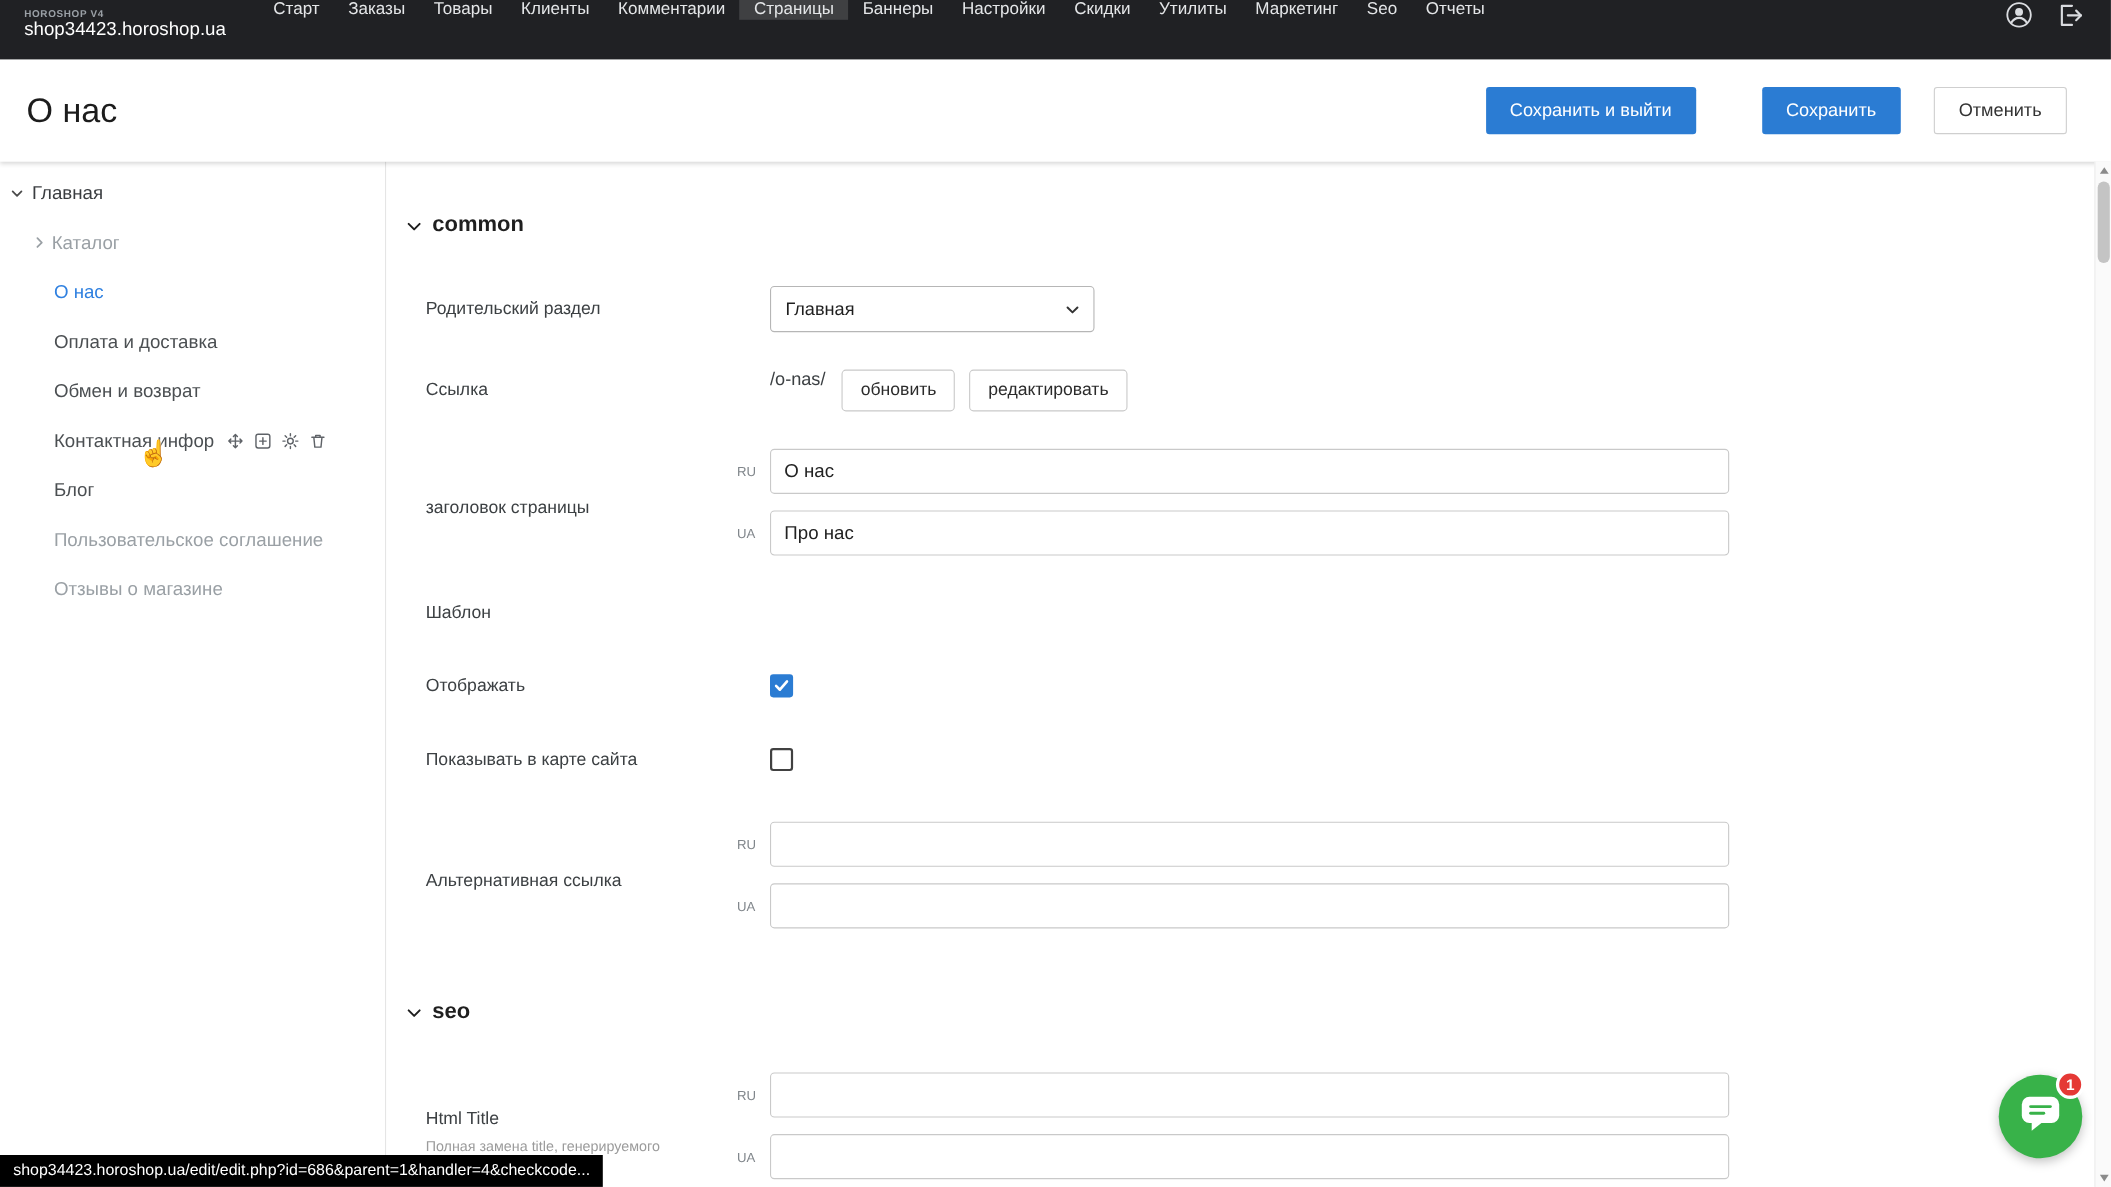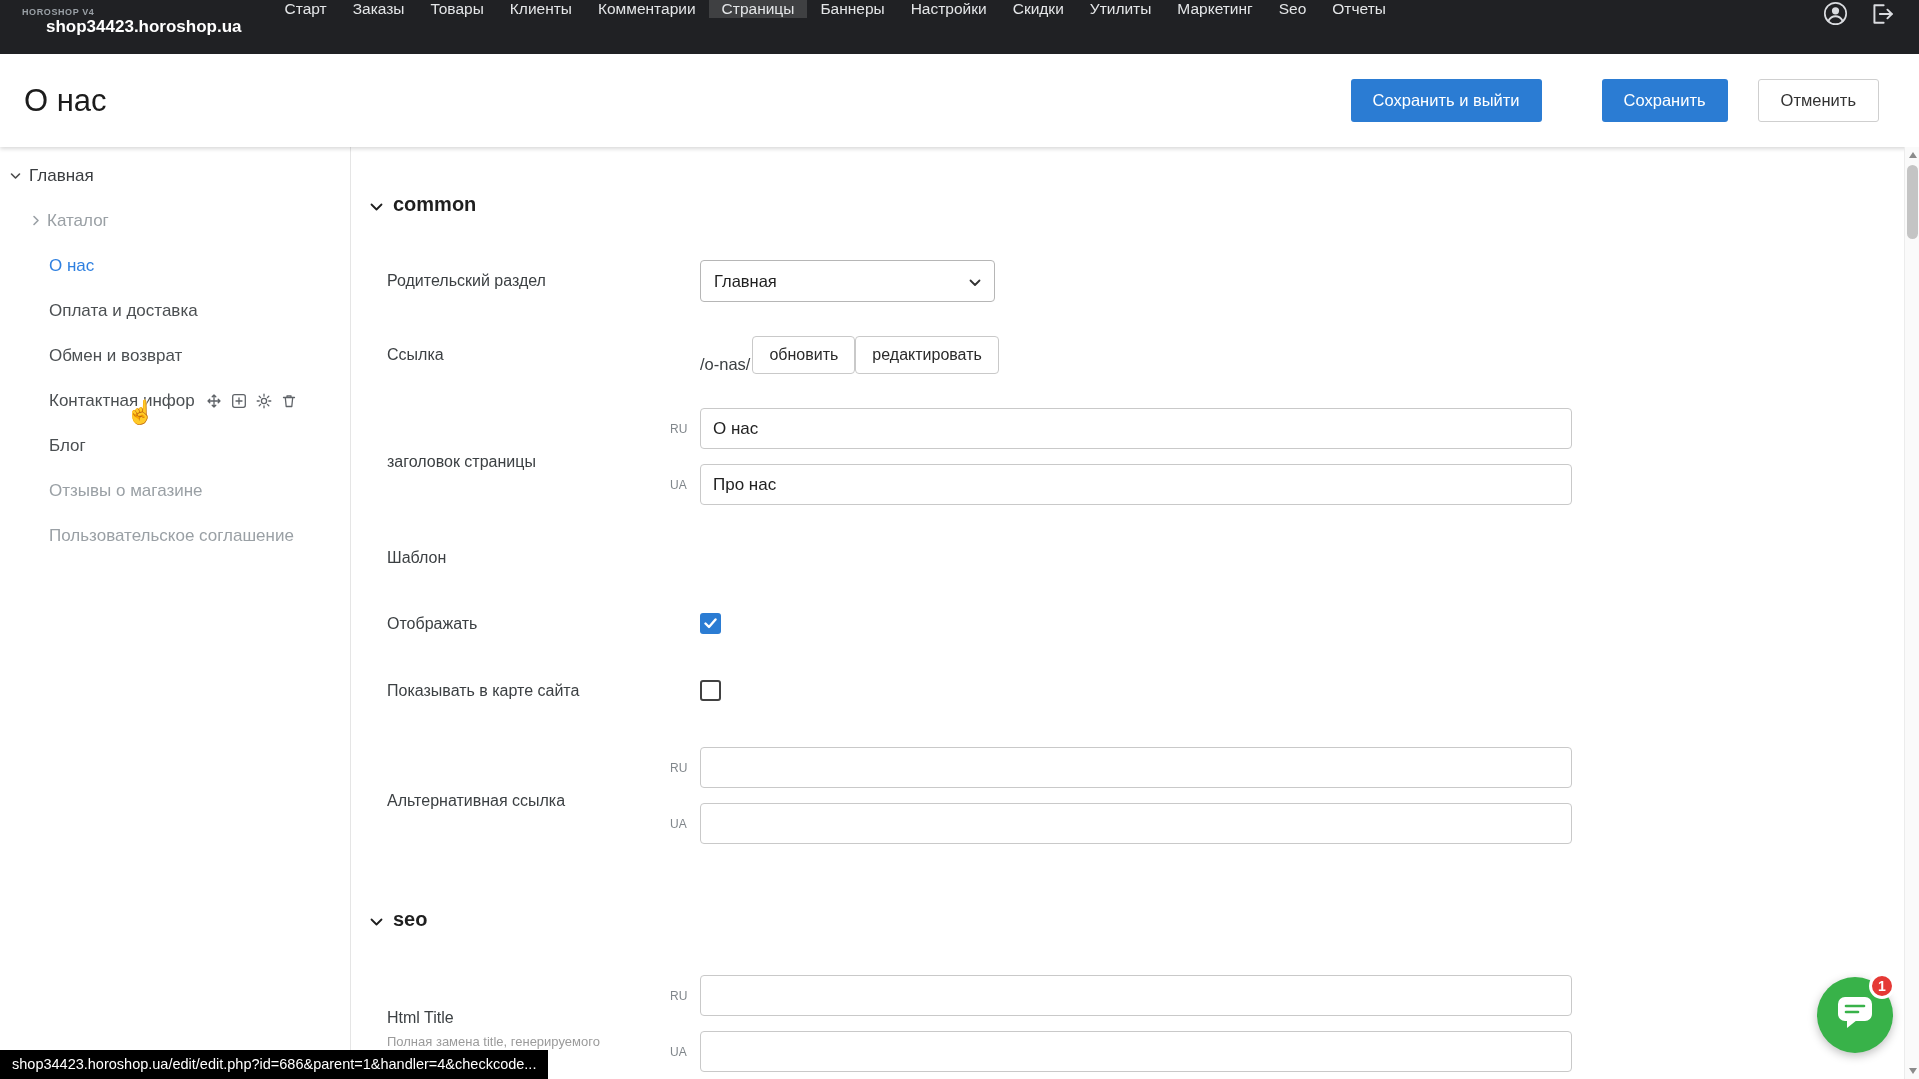--- a/index.html
+++ b/index.html
@@ -9,21 +9,21 @@
     background:#fff; font-family:"Liberation Sans", sans-serif; color:#222;
   }
 
   
   .topbar {
     height:54px; background:var(--topbar-bg,#202124); display:flex;
     align-items:flex-start; color:#e8eaed; position:relative; z-index:20;
   }
   .brand { padding:7px 30px 0 22px; line-height:1.15; cursor:pointer; }
   .brand-small { font-size:9px; font-weight:700; letter-spacing:.6px; color:#9aa0a6; }
-  .brand-main  { font-size:17px; font-weight:700; color:#fff;margin-left:24px; }
+  .brand-main  { font-size:17px; font-weight:400; color:#fff; }
   .topmenu { display:flex; align-items:stretch; flex:1; }
   .menu-item {
     display:flex; align-items:center; padding:0 13px; font-size:15.5px;
     color:#e4e6e8; cursor:pointer; white-space:nowrap;
   }
   .menu-item.active { background:rgba(255,255,255,.14); }
   .topbar-right { display:flex; align-items:center; gap:20px; padding-right:24px; }
   .top-icon { display:inline-flex; cursor:pointer; }
 
   
@@ -84,21 +84,21 @@
     width:872px; height:41px; border:1px solid #c9c9c9; border-radius:4px;
     font-size:17px; padding:0 12px; color:#222; font-family:inherit; background:#fff;
   }
 
   .select {
     width:295px; height:42px; border:1px solid #b6b6b6; border-radius:4px;
     background:#fff; display:flex; align-items:center; justify-content:space-between;
     padding:0 13px; font-size:16.5px; color:#1f1f1f; cursor:pointer;
   }
 
-  .link-flex { display:flex; align-items:flex-end; }
+  .link-flex { display:flex; align-items:flex-start; gap:13px; }
   .link-path { font-size:16.5px; color:#3c4043; margin-right:2px; }
   .mini-btn {
     height:38px; border:1px solid #c9c9c9; border-radius:4px; background:#fff;
     font-size:16px; color:#2b2b2b; padding:0 16px; cursor:pointer; font-family:inherit;
   }
 
   .checkbox { width:21px; height:21px; border-radius:3px; cursor:pointer; }
   .checkbox.checked { background:var(--primary-blue,#1d6fd2); display:flex;
     align-items:center; justify-content:center; }
   .checkbox.unchecked { background:#fff; border:2px solid #414141; }
@@ -250,25 +250,25 @@
           </svg>
         </span>
       </span>
     </div>
 
     <div class="tree-row tree-child">
       <span>Блог</span>
     </div>
 
     <div class="tree-row tree-child muted">
+      <span>Пользовательское соглашение</span>
+    </div>
+
+    <div class="tree-row tree-child muted">
       <span>Отзывы о магазине</span>
-    </div>
-
-    <div class="tree-row tree-child muted">
-      <span>Пользовательское соглашение</span>
     </div>
 
     <span class="hand-cursor">☝</span>
   </aside>
 
   <main class="main">
 
     <div class="section-head">
       <span>
         <svg width="13" height="8" viewBox="0 0 13 8" fill="none">

